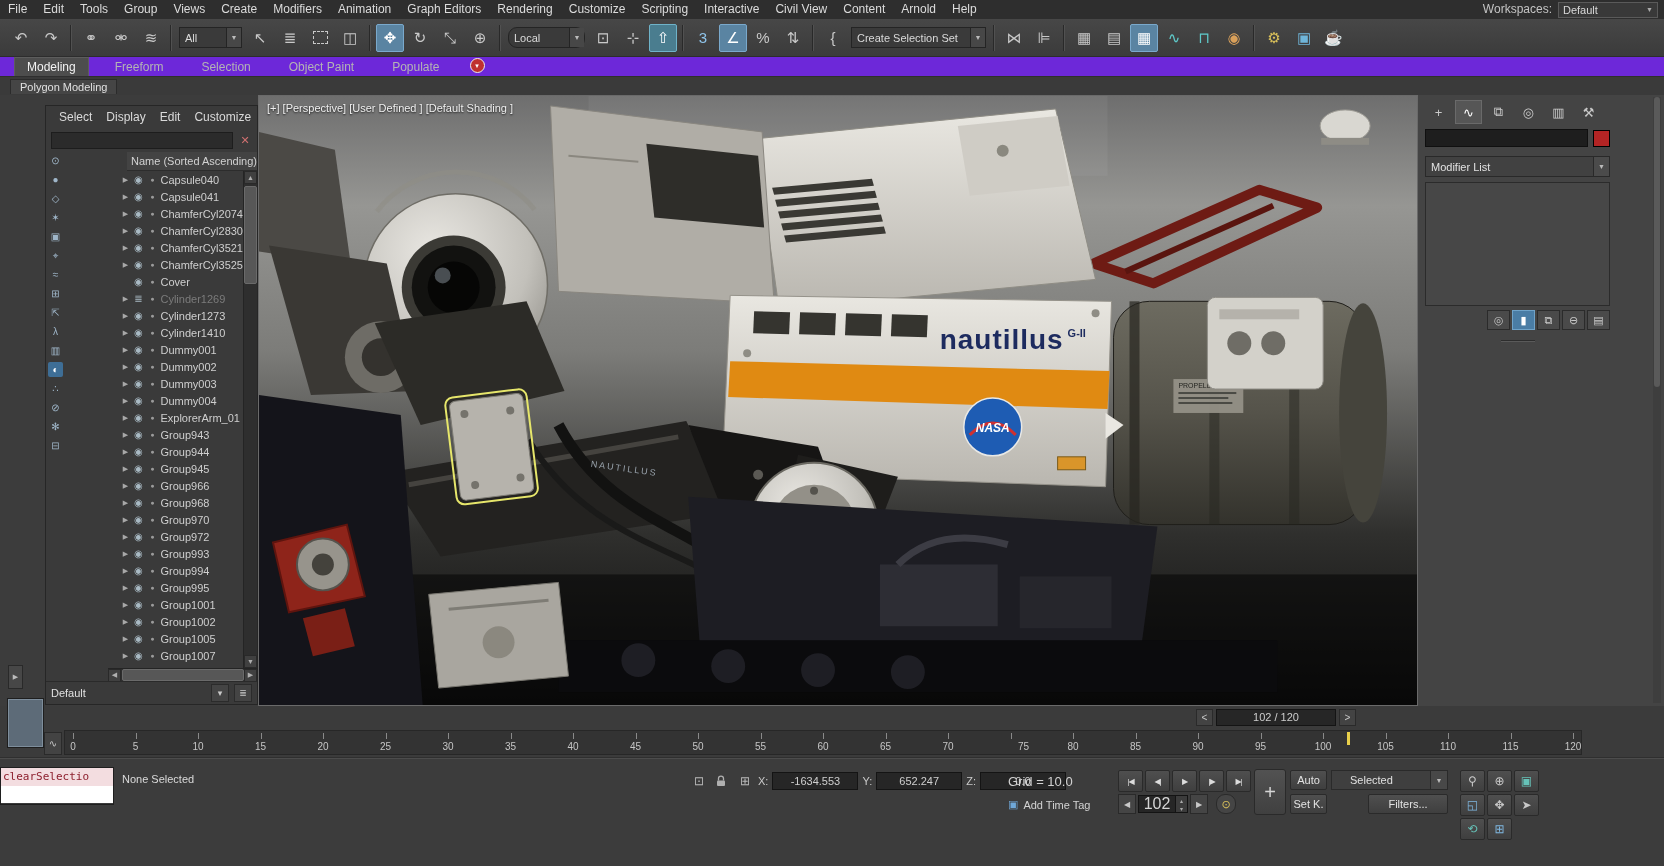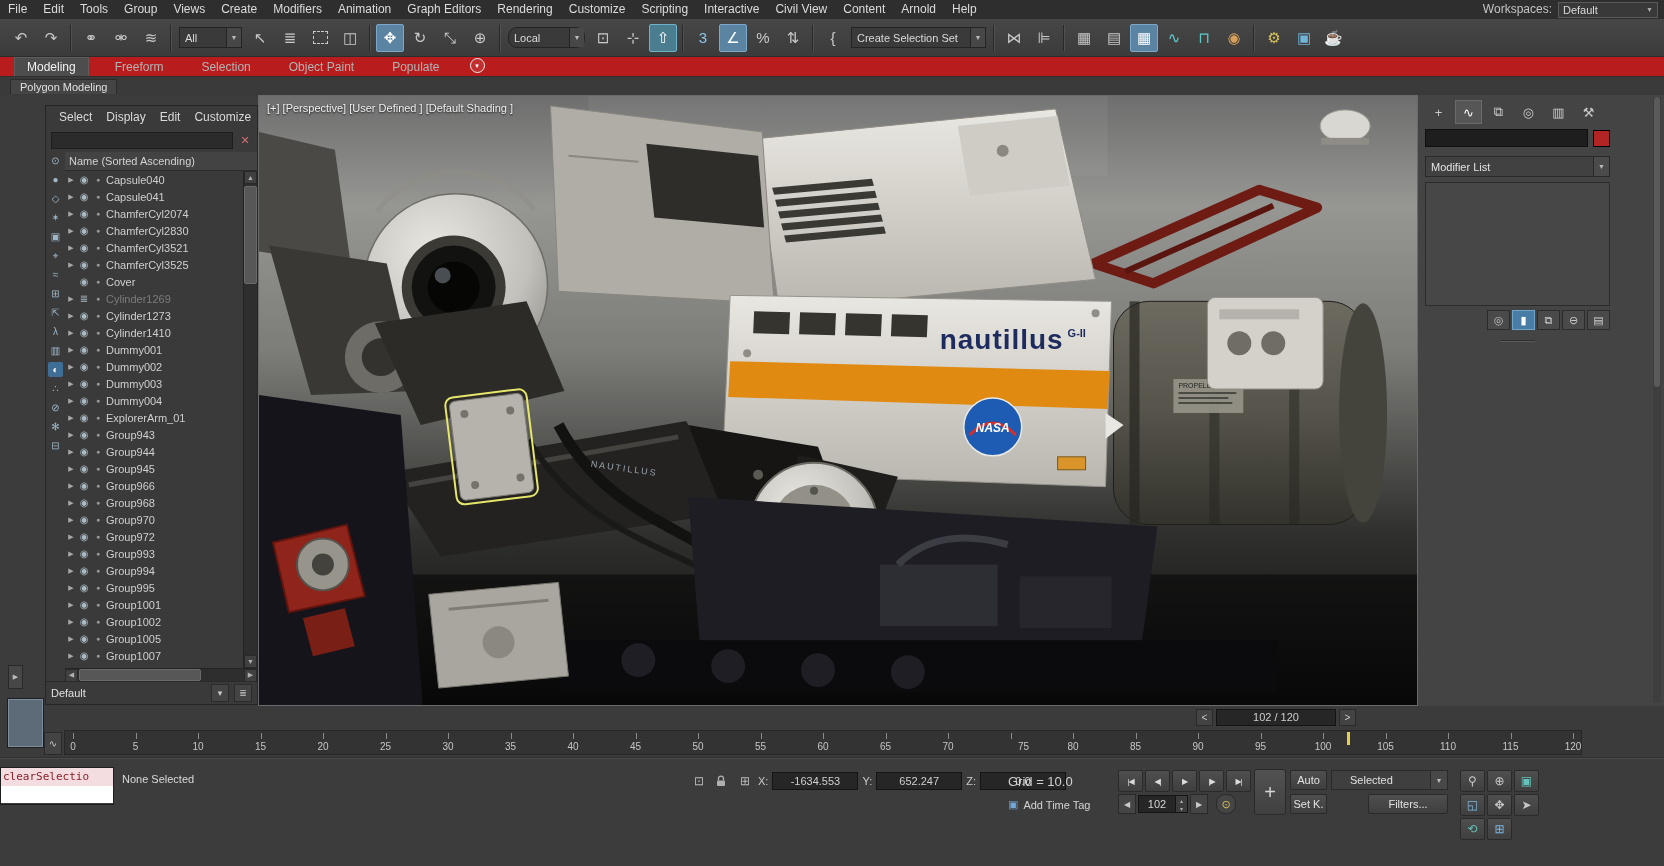--- a/index.html
+++ b/index.html
@@ -13,42 +13,42 @@
   
   #toolbar{position:absolute;left:0;top:19px;width:100%;height:38px;background:linear-gradient(#474747,#3b3b3b);border-bottom:1px solid #2d2d2d;display:flex;align-items:center;padding-left:6px;box-sizing:border-box;}
   .tb-btn{width:26px;height:26px;margin:0 1px;display:flex;align-items:center;justify-content:center;font-size:15px;color:#c9c9c9;border:1px solid transparent;border-radius:2px;flex:none;}
   .tb-btn.active{background:#5a84a2;border-color:#7aa9cc;color:#fff;}
   .tb-btn.active2{background:#4a7d8f;border-color:#6fb3c9;color:#fff;}
   .tb-sep{width:1px;height:26px;background:#292929;border-right:1px solid #515151;margin:0 4px;flex:none;}
   .tb-dd{height:19px;background:#3a3a3a;border:1px solid #242424;display:flex;align-items:center;justify-content:space-between;font-size:11px;color:#dadada;padding-left:5px;margin:0 3px;flex:none;}
   .tb-dd .arrow{width:14px;height:100%;display:flex;align-items:center;justify-content:center;background:#474747;border-left:1px solid #242424;font-size:7px;color:#bbb;}
   .dashedbox{width:13px;height:11px;border:1px dashed #c9c9c9;}
   
-  #ribbon-tabs{position:absolute;left:0;top:57px;width:100%;height:20px;background:#b91c1c;border-bottom:1px solid #2f2f2f;display:flex;align-items:flex-end;padding-left:14px;font-size:12px;box-sizing:border-box;}
+  #ribbon-tabs{position:absolute;left:0;top:57px;width:100%;height:20px;background:#6d28d9;border-bottom:1px solid #2f2f2f;display:flex;align-items:flex-end;padding-left:14px;font-size:12px;box-sizing:border-box;}
   .rtab{padding:2px 12px;margin-right:14px;color:#b4b4b4;}
   .rtab.active{background:#4d4d4d;color:#f2f2f2;border:1px solid #5d5d5d;border-bottom:none;}
   #ribbon-menu-icon{width:13px;height:13px;border-radius:50%;background:#c03030;border:1px solid #eee;margin:0 0 3px 4px;display:flex;align-items:center;justify-content:center;color:#fff;font-size:7px;}
   #subtab-row{position:absolute;left:0;top:77px;width:100%;height:18px;background:#3a3a3a;display:flex;align-items:center;padding-left:10px;box-sizing:border-box;}
   #subtab{font-size:11px;color:#e0e0e0;background:#454545;border:1px solid #2b2b2b;border-bottom:none;padding:1px 9px;}
   
   #main{position:absolute;left:0;top:95px;width:1664px;height:611px;background:#3c3c3c;}
   #strip-arrow{position:absolute;left:8px;top:570px;width:13px;height:22px;background:#474747;border:1px solid #292929;color:#bbb;font-size:7px;display:flex;align-items:center;justify-content:center;}
   #layout-swatch{position:absolute;left:7px;top:698px;width:35px;height:48px;background:#5d6b78;border:1px solid #1e1e1e;box-shadow:inset 0 0 0 1px #7e8e9c;z-index:6;}
   
   #explorer{position:absolute;left:45px;top:10px;width:213px;height:600px;background:#3a3a3a;border:1px solid #262626;display:flex;flex-direction:column;font-size:11px;box-sizing:border-box;}
   #exp-menu{height:22px;display:flex;align-items:center;padding-left:6px;flex:none;}
   .exp-menu-item{padding:0 7px;color:#dadada;font-size:12px;}
   #exp-search-row{height:24px;display:flex;align-items:center;padding:0 5px;gap:5px;flex:none;}
   #exp-search{flex:1;height:15px;background:#2b2b2b;border:1px solid #1d1d1d;color:#ddd;font-size:11px;padding:0 3px;}
   #exp-close{width:14px;height:14px;color:#d07070;font-size:11px;display:flex;align-items:center;justify-content:center;}
   #exp-body{flex:1;display:flex;min-height:0;}
   #exp-gutter{width:19px;display:flex;flex-direction:column;align-items:center;padding-top:1px;flex:none;}
   .gut-icon{width:15px;height:15px;margin-bottom:4px;display:flex;align-items:center;justify-content:center;font-size:10px;color:#9fb6c9;border-radius:2px;flex:none;}
   .gut-icon.active{background:#3e6e96;color:#fff;}
-  #exp-content{flex:1;display:flex;flex-direction:column;min-width:0;}
+  #exp-content{flex:1;display:flex;flex-direction:column;min-width:0;align-items:flex-end;}
   #exp-header{height:18px;display:flex;align-items:center;background:#434343;border-bottom:1px solid #2c2c2c;color:#d2d2d2;padding-left:4px;flex:none;}
   #exp-listwrap{flex:1;display:flex;min-height:0;}
   #exp-rows{flex:1;overflow:hidden;}
   .exp-row{height:17px;display:flex;align-items:center;gap:3px;padding-left:2px;white-space:nowrap;}
   .exp-row .tri{width:8px;font-size:7px;color:#a8a8a8;text-align:center;}
   .exp-row .eye{font-size:10px;color:#a9bac4;width:12px;text-align:center;}
   .exp-row .dot{font-size:7px;color:#9a9a9a;width:10px;text-align:center;}
   .exp-row .nm{color:#cfcfcf;}
   .exp-row.dim .nm{color:#7b7b7b;}
   #exp-vscroll{width:13px;background:#2e2e2e;border-left:1px solid #242424;display:flex;flex-direction:column;align-items:center;flex:none;}
@@ -104,21 +104,21 @@
   #coords{position:absolute;left:758px;top:13px;display:flex;align-items:center;gap:4px;font-size:11px;color:#c9c9c9;}
   .coord-field{width:84px;height:16px;background:#262626;border:1px solid #141414;color:#cfcfcf;font-size:11px;line-height:16px;text-align:center;}
   #grid-text{position:absolute;left:1008px;top:15px;font-size:13px;color:#d2d2d2;}
   #timetag{position:absolute;left:1008px;top:39px;display:flex;align-items:center;gap:5px;font-size:11px;color:#d2d2d2;}
   #timetag .ic{color:#6fa8d9;font-size:11px;}
   #playback{position:absolute;left:1118px;top:11px;display:flex;gap:2px;}
   .pb-btn{width:23px;height:20px;background:linear-gradient(#4f4f4f,#3f3f3f);border:1px solid #2a2a2a;border-radius:2px;color:#dcdcdc;font-size:8px;display:flex;align-items:center;justify-content:center;letter-spacing:-1px;}
   #frame-spinner{position:absolute;left:1118px;top:35px;display:flex;align-items:center;gap:2px;}
   .fs-btn{width:16px;height:18px;background:#454545;border:1px solid #2a2a2a;color:#c9c9c9;font-size:8px;display:flex;align-items:center;justify-content:center;}
   #fs-field{width:50px;height:18px;background:#262626;border:1px solid #141414;display:flex;align-items:center;box-sizing:border-box;}
-  #fs-val{flex:1;text-align:center;font-size:11px;color:#d5d5d5;}
+  #fs-val{flex:1;text-align:center;font-size:16px;color:#d5d5d5;}
   #fs-spin{width:11px;height:100%;display:flex;flex-direction:column;border-left:1px solid #141414;}
   #fs-spin span{flex:1;font-size:6px;color:#aaa;display:flex;align-items:center;justify-content:center;background:#3c3c3c;}
   #keymode-btn{width:18px;height:18px;margin-left:6px;background:#454545;border:1px solid #2a2a2a;border-radius:9px;color:#d9c05a;font-size:11px;display:flex;align-items:center;justify-content:center;}
   #setkeys-btn{position:absolute;left:1254px;top:10px;width:30px;height:44px;background:linear-gradient(#525252,#404040);border:1px solid #2a2a2a;border-radius:3px;color:#d5d5d5;font-size:20px;display:flex;align-items:center;justify-content:center;}
   .sb-textbtn{position:absolute;height:20px;font-size:11px;display:flex;align-items:center;justify-content:center;background:linear-gradient(#4f4f4f,#3f3f3f);border:1px solid #2a2a2a;border-radius:2px;color:#e2e2e2;box-sizing:border-box;}
   #selected-dd{position:absolute;left:1331px;top:11px;width:117px;height:20px;background:#3f3f3f;border:1px solid #2a2a2a;display:flex;align-items:center;justify-content:space-between;font-size:11px;color:#e0e0e0;padding-left:18px;box-sizing:border-box;}
   #selected-dd .arrow{width:16px;height:100%;display:flex;align-items:center;justify-content:center;background:#484848;border-left:1px solid #2a2a2a;font-size:7px;color:#bbb;}
   #navcluster{position:absolute;left:1460px;top:11px;width:104px;display:flex;flex-wrap:wrap;gap:2px;}
   .nav-btn{width:23px;height:20px;background:linear-gradient(#4f4f4f,#3f3f3f);border:1px solid #2a2a2a;border-radius:2px;color:#c9c9c9;font-size:12px;display:flex;align-items:center;justify-content:center;}
 </style>

